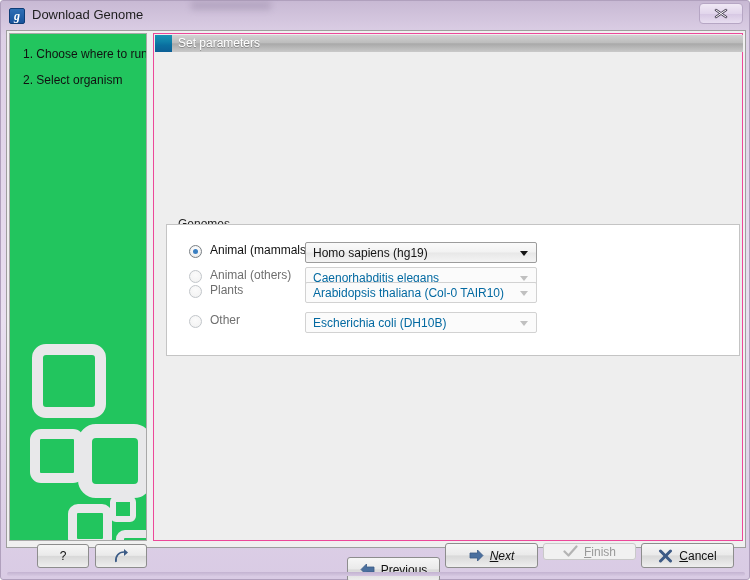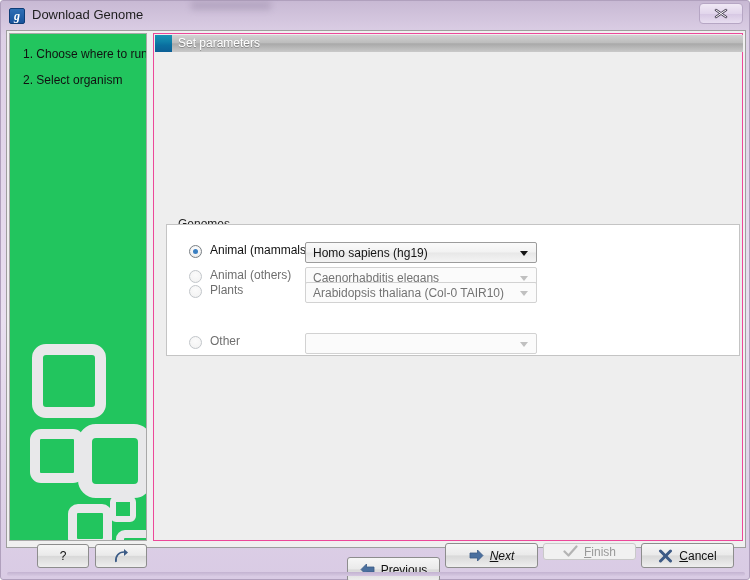--- a/index.html
+++ b/index.html
@@ -221,21 +221,21 @@
     background: #fbfbfb;
     border-color: #d2d2d2;
   }
   .combo-text {
     position: absolute;
     left: 7px; top: 3px;
     font-size: 12px;
     white-space: nowrap;
   }
   .combo.enabled .combo-text { color: #141414; }
-  .combo.disabled .combo-text { color: #737373; }
+  .combo.disabled .combo-text { color: #0369a1; }
   .combo-arrow {
     position: absolute;
     right: 8px; top: 8px;
     width: 0; height: 0;
     border-left: 4px solid transparent;
     border-right: 4px solid transparent;
   }
   .combo.enabled .combo-arrow { border-top: 5px solid #151515; }
   .combo.disabled .combo-arrow { border-top: 5px solid #c0c0c0; }
 
@@ -354,24 +354,25 @@
 
         <div class="radio-row" style="top:56px;">
           <div class="radio off"></div>
           <div class="radio-label disabled">Plants</div>
           <div class="combo disabled">
             <div class="combo-text">Arabidopsis thaliana (Col-0 TAIR10)</div>
             <div class="combo-arrow"></div>
           </div>
         </div>
 
-        <div class="radio-row" style="top:107px;text-align:center;">
+        <div class="radio-row" style="top:86px;text-align:center;">
           <div class="radio off"></div>
           <div class="radio-label disabled">Other</div>
           <div class="combo disabled">
+            <div class="combo-text">Escherichia coli (DH10B)</div>
             <div class="combo-arrow"></div>
           </div>
         </div>
 
       </div>
     </div>
   </div>
 
   <div class="buttonbar">
 

